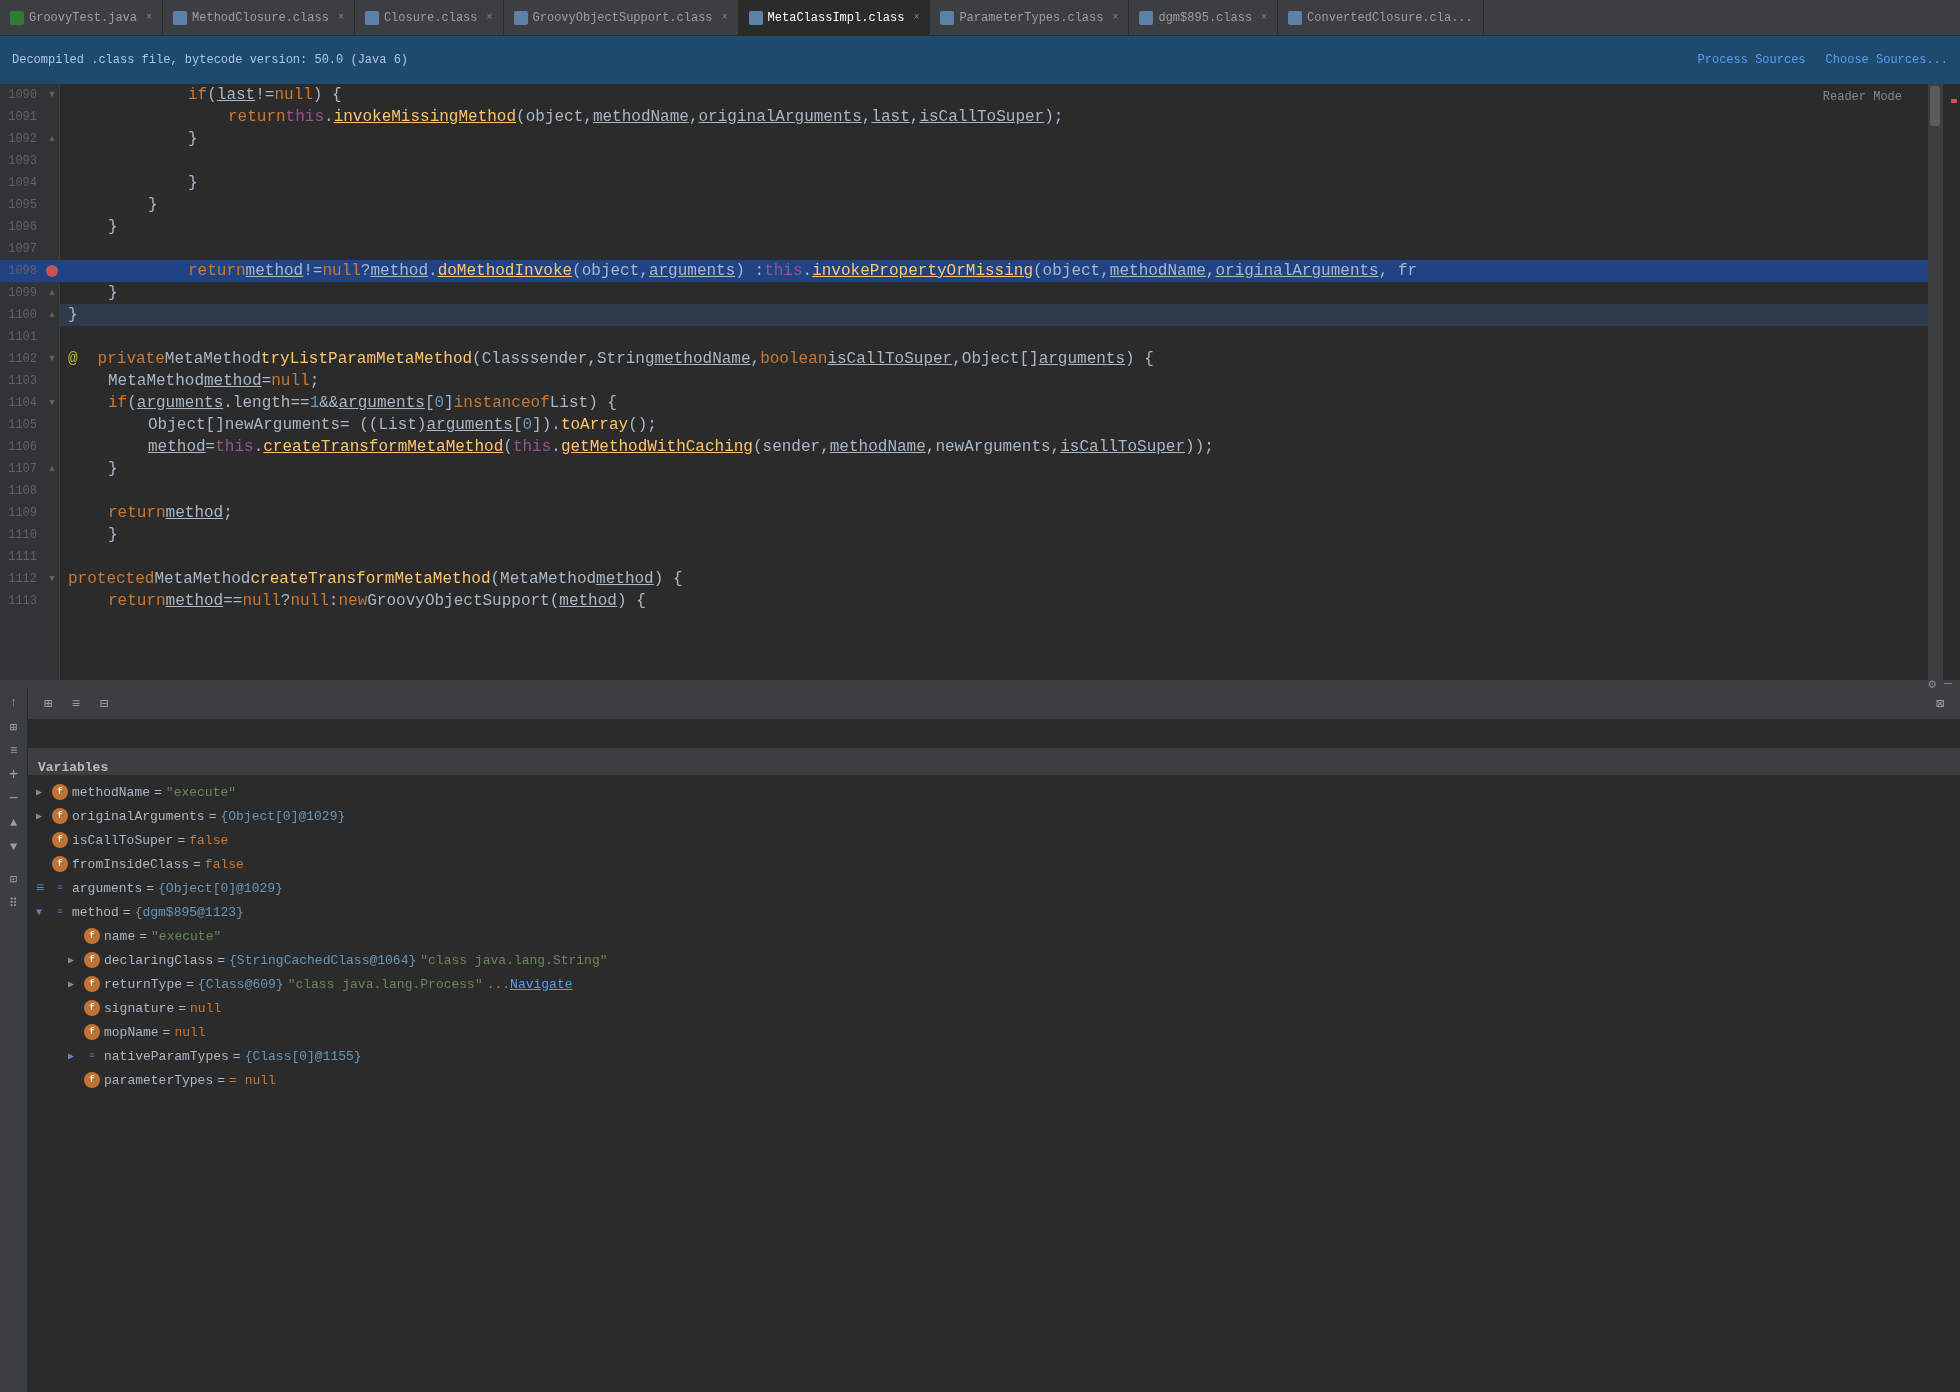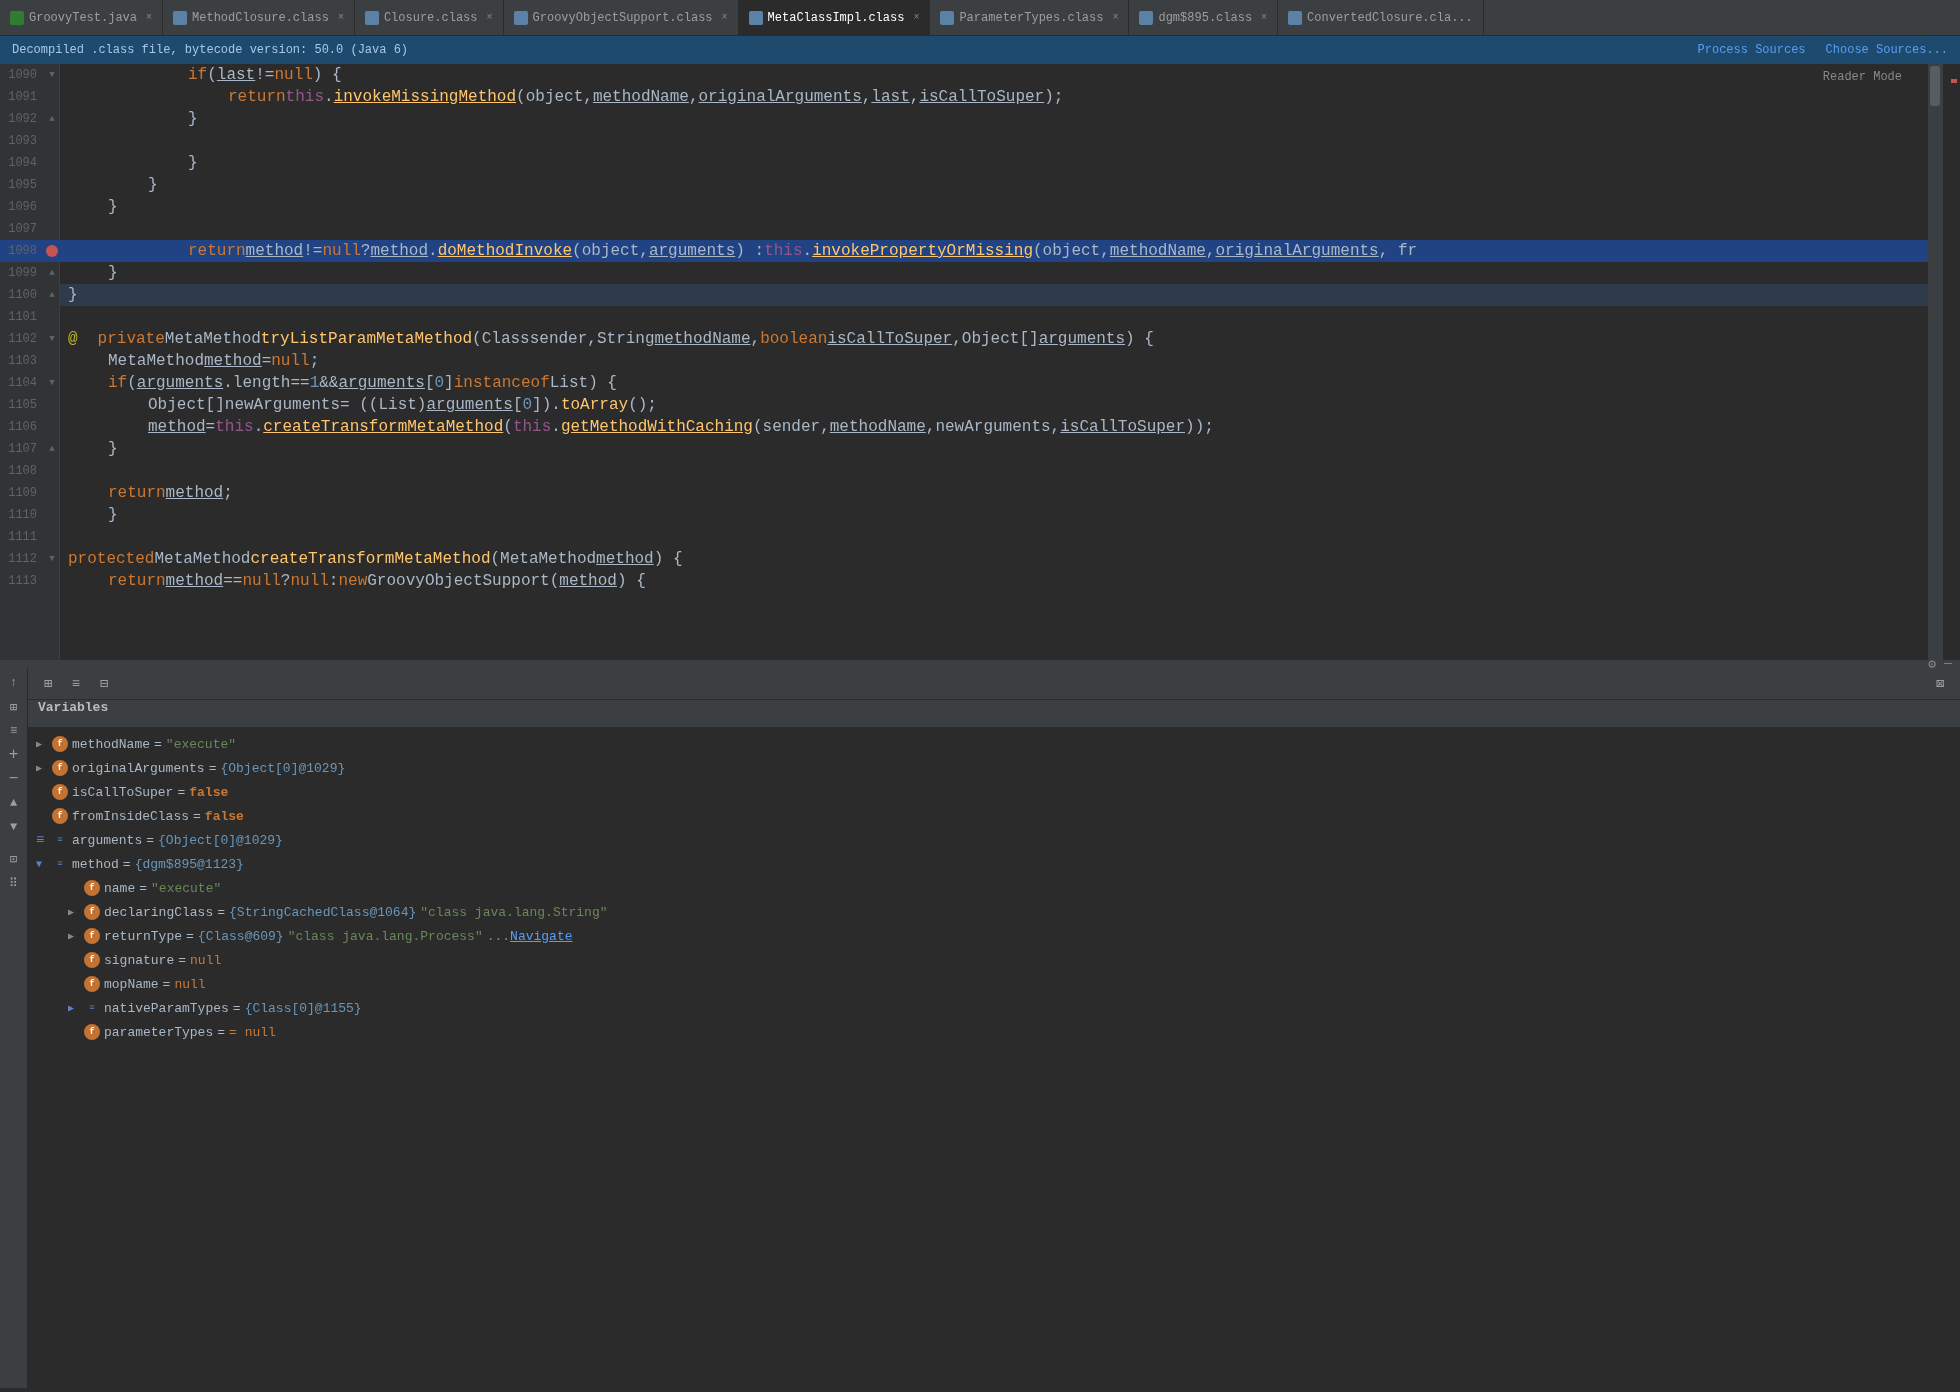--- a/index.html
+++ b/index.html
@@ -50,21 +50,21 @@
       margin-left: 4px;
       font-size: 10px;
       color: #888;
     }
 
     
     .info-bar {
       display: flex;
       align-items: center;
       background: #1e4a6e;
-      height: 28px;
+      height: 48px;
       padding: 7px 12px;
       color: #a8c8e8;
       font-size: 12px;
       justify-content: space-between;
     }
     .info-bar-right {
       display: flex;
       gap: 20px;
     }
     .info-bar-link {
@@ -190,26 +190,27 @@
       cursor: pointer;
       color: #9c9e9e;
       font-size: 14px;
       border-radius: 3px;
     }
 
     .debug-panel-header {
       height: 28px;
       background: #3c3f41;
       display: flex;
-      align-items: flex-start;
+      align-items: flex-end;
       padding: 0 10px;
       color: #bbb;
       font-size: 13px;
       font-weight: bold;
       border-bottom: 1px solid #2b2b2b;
+      margin-top: 28px;
     }
 
     .variables-list {
       flex: 1;
       overflow-y: auto;
       padding: 4px 0;
     }
     .var-item {
       display: flex;
       align-items: center;
@@ -235,21 +236,21 @@
       font-size: 9px;
       font-weight: bold;
       margin-right: 4px;
       flex-shrink: 0;
     }
     .var-icon.orange { background: #c27333; color: #fff; }
     .var-name { color: #a9b7c6; }
     .var-eq { color: #a9b7c6; margin: 0 4px; }
     .var-value { color: #6897bb; }
     .var-value.str { color: #6a8759; }
-    .var-value.bool { color: #cc7832; font-weight: bold; }
+    .var-value.bool { color: #cc7832; }
     .var-value.null { color: #cc7832; }
     .var-link { color: #589df6; text-decoration: underline; cursor: pointer; }
     .indent2 { padding-left: 40px; }
 
     
     .left-debug-strip {
       width: 28px;
       background: #3c3f41;
       display: flex;
       flex-direction: column;

